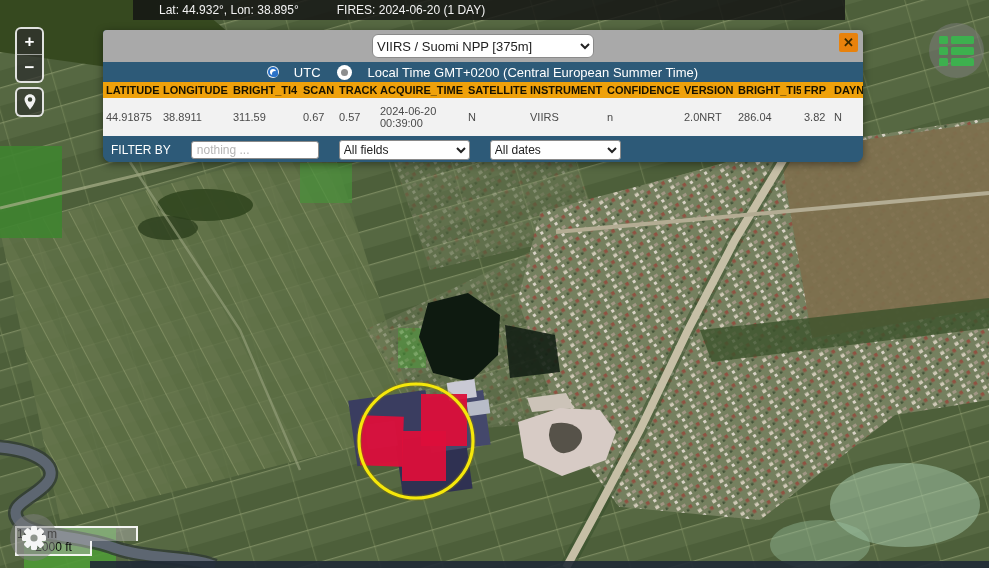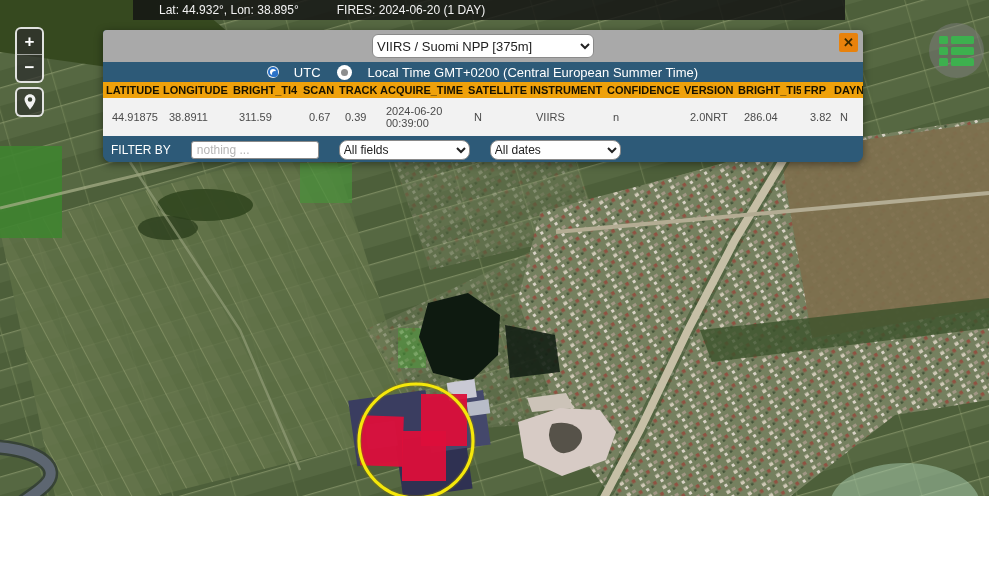--- a/index.html
+++ b/index.html
@@ -1,17 +1,17 @@
 <!DOCTYPE html>
 <html><head>
 <meta charset="utf-8">
 <style>
   * { margin:0; padding:0; box-sizing:border-box; }
   html,body { width:989px; height:568px; overflow:hidden; font-family:"Liberation Sans", sans-serif; }
-  #stage { position:relative; width:989px; height:496px; background:#3b82f6; overflow:hidden; }
+  #stage { position:relative; width:989px; height:568px; background:#3b82f6; overflow:hidden; }
   #mapsvg { position:absolute; left:0; top:0; cursor:grab; }
 
   
   .infobar { position:absolute; left:133px; top:0; width:712px; height:20px;
     background:rgba(20,20,20,.82); color:#f2f2f2; font-size:12px;
     display:flex; align-items:center; gap:38px; padding-left:26px; }
   .infobar span { white-space:nowrap; }
 
   
   .zoomctl { position:absolute; left:15px; top:27px; width:29px; border:2px solid rgba(255,255,255,.85);
@@ -55,29 +55,29 @@
     position:relative; cursor:pointer; flex:none; }
   .radio::after { content:""; position:absolute; border-radius:50%; }
   .radio.sel { width:10px; height:10px; border:2.5px solid #2a72c8; box-shadow:0 0 0 1px rgba(255,255,255,.9); }
   .radio.sel::after { width:6px; height:6px; background:#2a72c8; left:2px; top:2px; }
   .radio.unsel::after { width:7px; height:7px; background:#8e8e8e; left:4px; top:4px; }
 
   .table-wrap { flex:none; overflow:hidden; height:55px; }
   table.fires { table-layout:fixed; width:790px; border-collapse:collapse; font-size:11px; }
   table.fires th { background:#efa10b; color:#171200; text-align:left; font-weight:bold;
     padding:2px 3px; white-space:nowrap; overflow:hidden; height:16px;margin-left:28px; }
-  table.fires td { background:#f2f2f2; color:#4a4a4a; padding:4px 9px; vertical-align:middle; height:38px; }
+  table.fires td { background:#f2f2f2; color:#4a4a4a; padding:4px 3px; vertical-align:middle; height:38px; }
 
   .filter-row { height:25px; background:#2d5a78; color:#fff; font-size:12px;
     display:flex; align-items:center; gap:20px; padding-left:8px; flex:1; }
   .filter-row input { width:128px; height:18px; font-size:12px; border:1px solid #8a8a8a;
     border-radius:3px; padding:0 5px; color:#333; font-family:"Liberation Sans",sans-serif; }
   .filter-row input::placeholder { color:#b5b5b5; }
   .filter-row select { width:131px; height:20px; font-size:12px; border:1px solid #8a8a8a;
-    border-radius:8px; background:#fff; color:#222; font-family:"Liberation Sans",sans-serif; }
+    border-radius:3px; background:#fff; color:#222; font-family:"Liberation Sans",sans-serif; }
 </style>
 </head>
 <body>
 
 <div id="stage">
 
   <svg id="mapsvg" width="989" height="568" viewBox="0 0 989 568">
     <defs>
       <pattern id="pf" width="60" height="34" patternUnits="userSpaceOnUse" patternTransform="rotate(-16)">
         <rect width="60" height="34" fill="#566842"></rect>
@@ -225,21 +225,21 @@
             <th>FRP</th>
             <th>DAYNIGHT</th>
           </tr>
         </thead>
         <tbody>
           <tr>
             <td>44.91875</td>
             <td>38.8911</td>
             <td>311.59</td>
             <td>0.67</td>
-            <td>0.39</td>
+            <td>0.57</td>
             <td>2024-06-20 00:39:00</td>
             <td>N</td>
             <td>VIIRS</td>
             <td>n</td>
             <td>2.0NRT</td>
             <td>286.04</td>
             <td>3.82</td>
             <td>N</td>
           </tr>
         </tbody>

